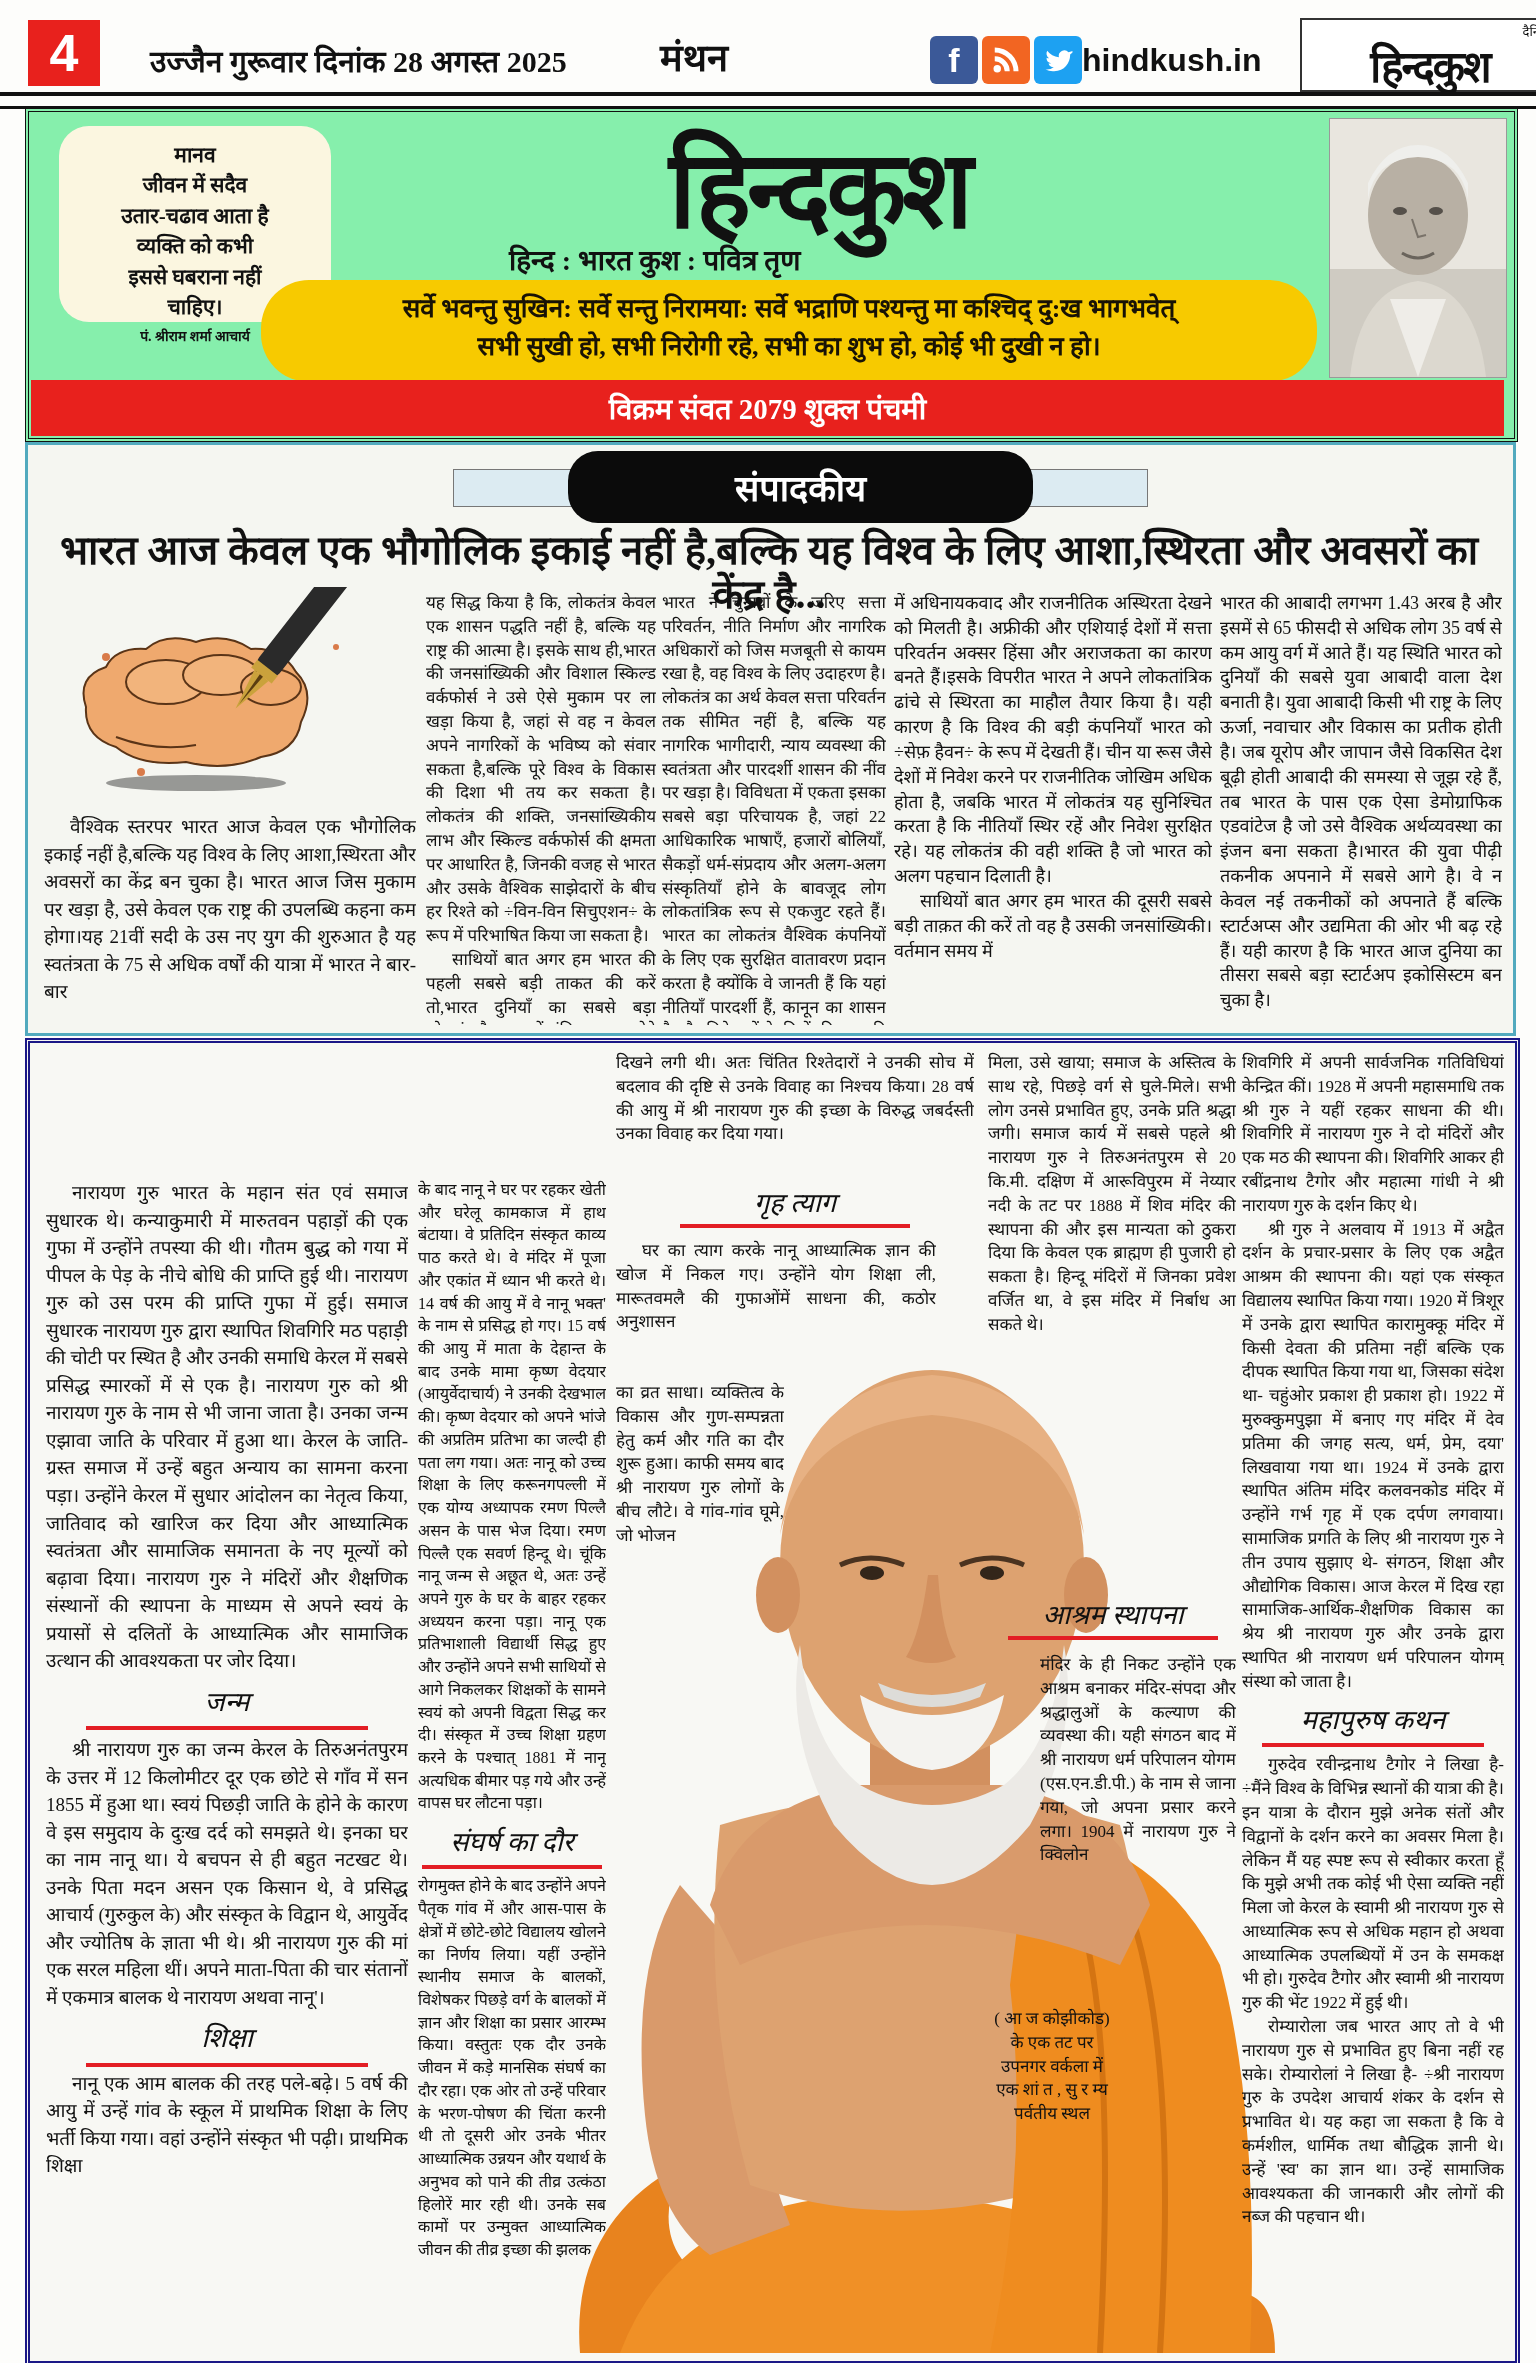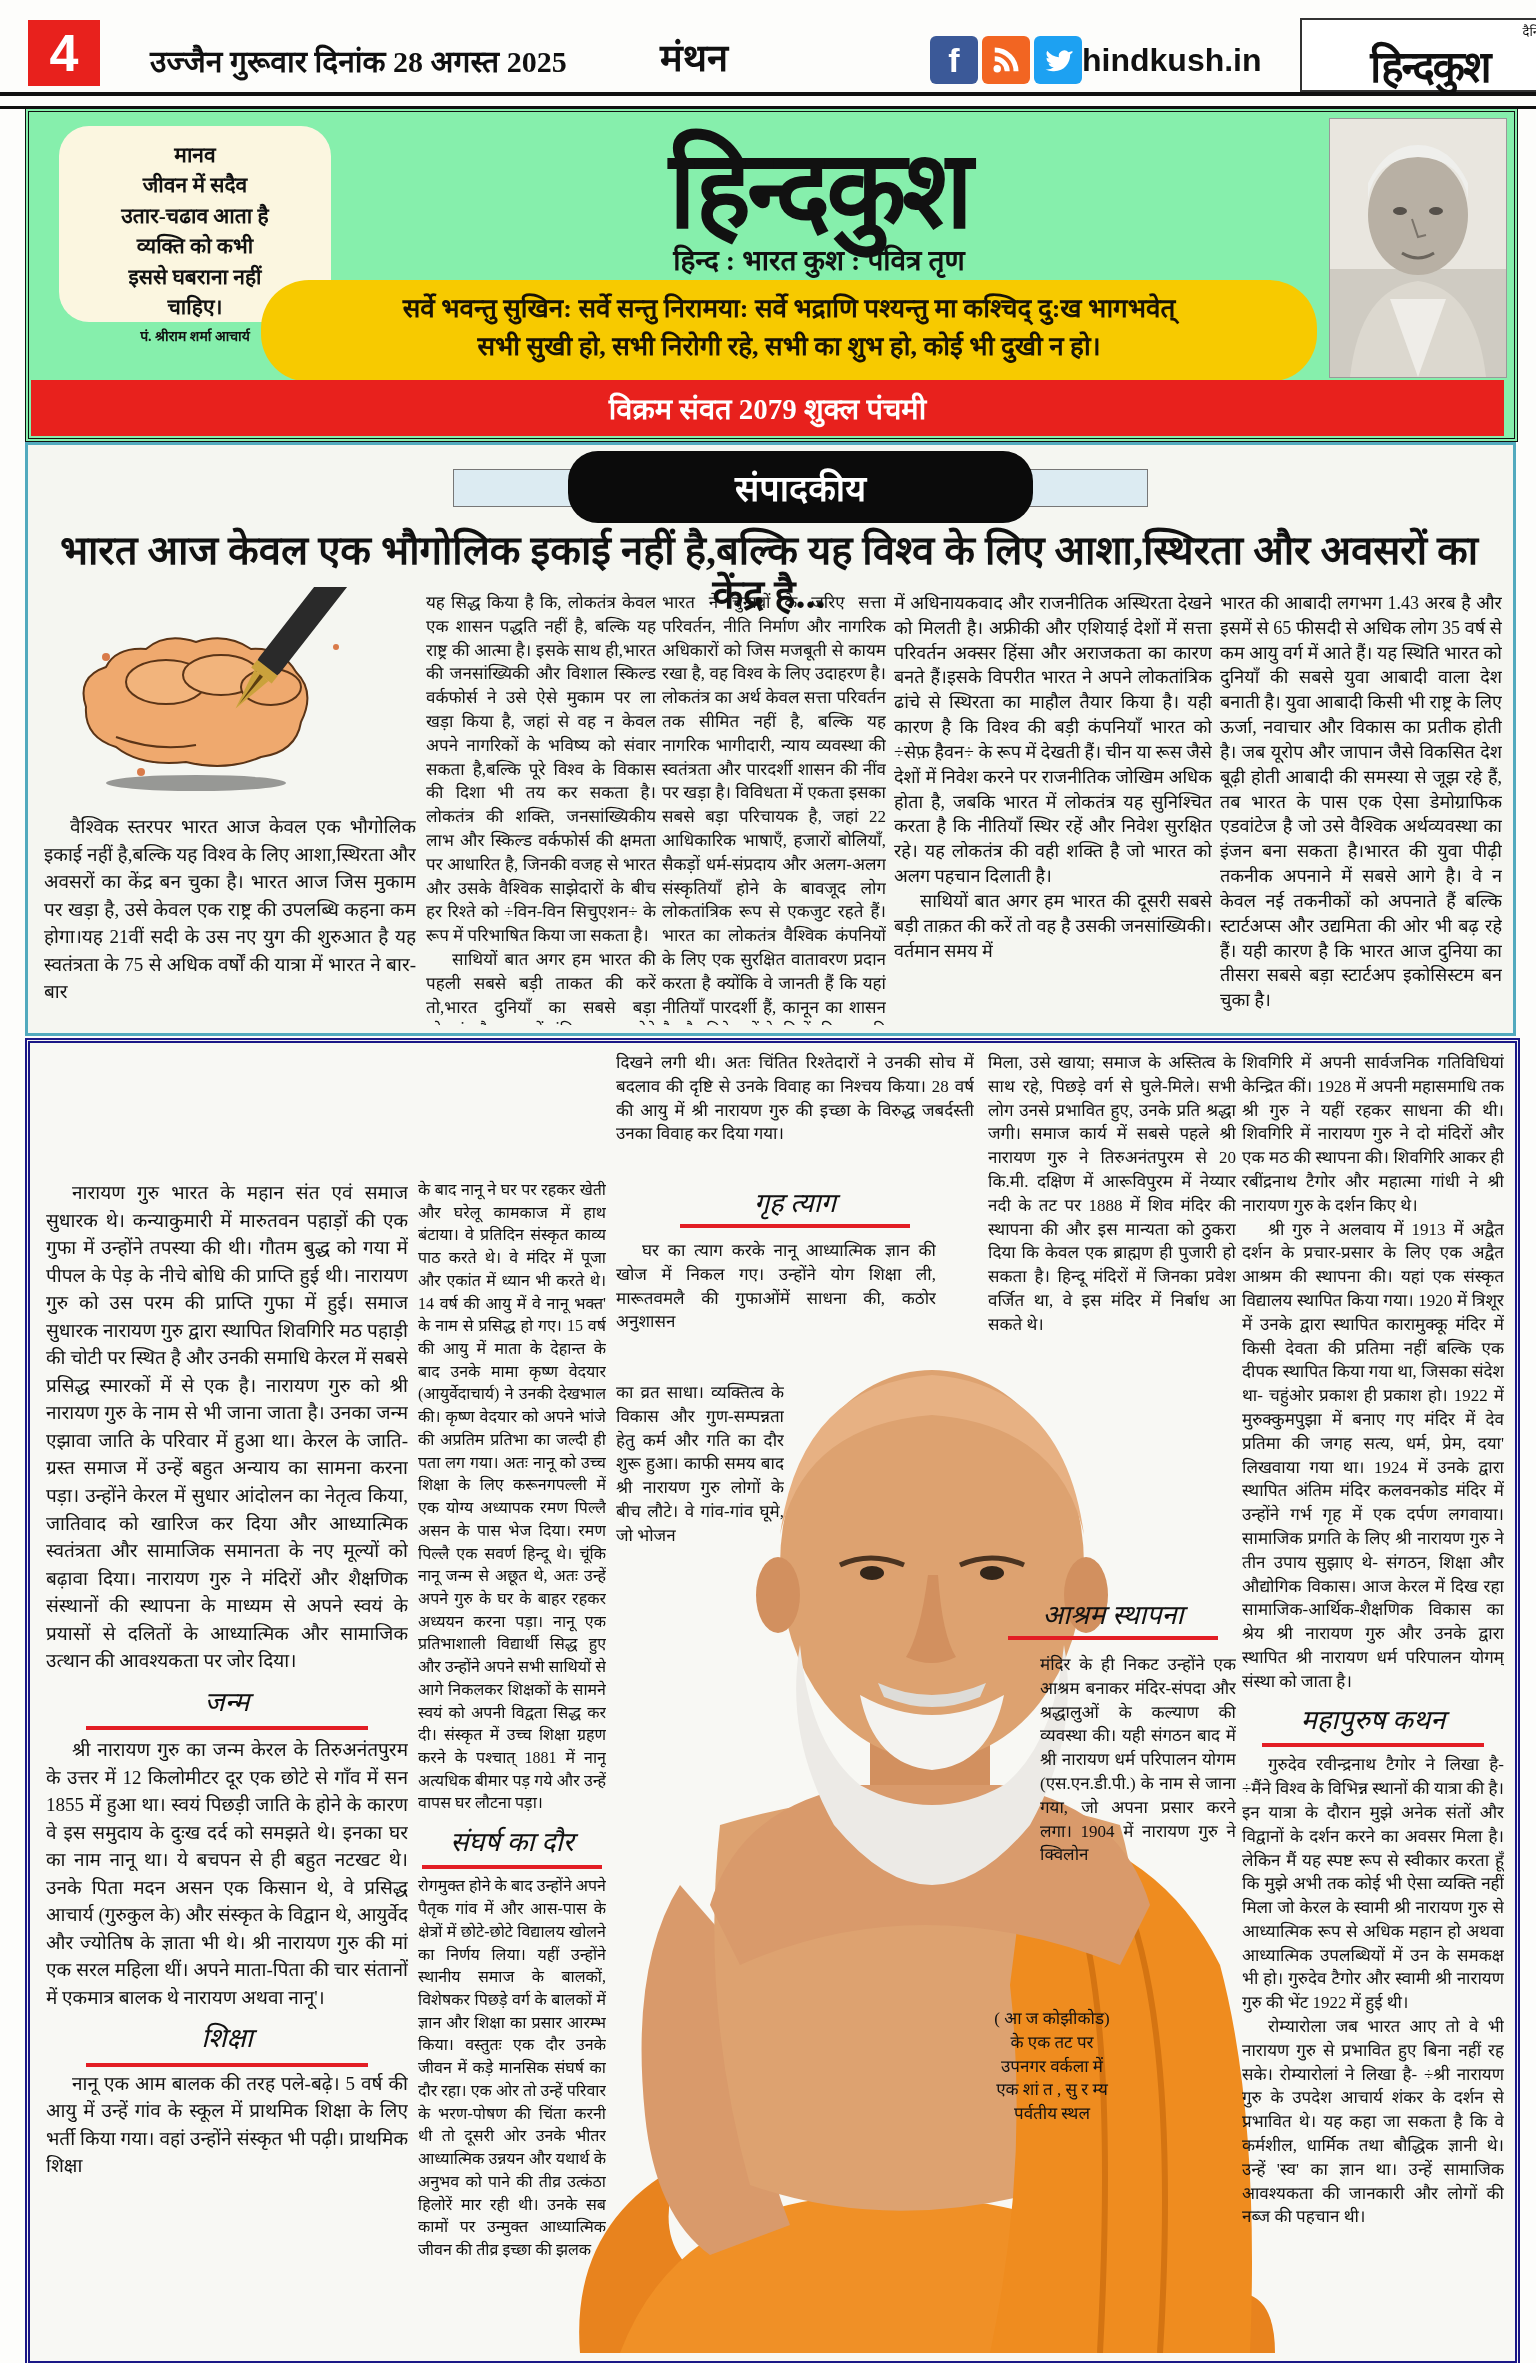--- a/index.html
+++ b/index.html
@@ -25,21 +25,21 @@
                    transform:scaleY(1.05);letter-spacing:-2px;}
   .toprule{left:0;top:92px;width:1536px;height:10px;border-top:4px solid #111;border-bottom:3px solid #111;}
   
   .masthead{left:25px;top:108px;width:1485px;height:326px;border:4px double #111;background:#86efac;}
   .quotebox{left:30px;top:14px;width:272px;height:182px;background:#fbf6e0;border-radius:30px;
             text-align:center;padding-top:14px;}
   .quotebox div{font-size:21px;font-weight:bold;line-height:1.45;}
   .quotebox .author{font-size:14px;font-weight:bold;margin-top:4px;}
   .bigbrand{left:480px;top:2px;width:620px;text-align:center;font-size:104px;font-weight:bold;
             letter-spacing:-4px;transform:scaleY(1.04);}
-  .brandmeaning{left:480px;top:128px;width:620px;text-align:center;font-size:28px;font-weight:bold;}
+  .brandmeaning{left:480px;top:128px;width:620px;font-size:28px;font-weight:bold;}
   .shloka{left:232px;top:168px;width:1056px;height:92px;background:#f7ca00;border-radius:48px;
           text-align:center;padding-top:10px;}
   .shloka div{font-size:26px;font-weight:bold;line-height:1.45;color:#181205;}
   .samvat{left:2px;top:268px;width:1473px;height:48px;background:#e8211d;color:#fff;text-align:center;
           font-size:29px;font-weight:bold;padding-top:8px;}
   .portrait{left:1300px;top:6px;width:176px;height:258px;background:#d8d4cd;overflow:hidden;border:1px solid #999;}
   
   .editorial{left:25px;top:442px;width:1485px;height:588px;border:3px solid #52aabe;background:#f5f6f1;}
   .ed-tab{top:24px;width:118px;height:36px;background:#dcebf2;border:1px solid #777;}
   .ed-badge{left:540px;top:6px;width:465px;height:72px;background:#0b0b0b;color:#fff;text-align:center;

